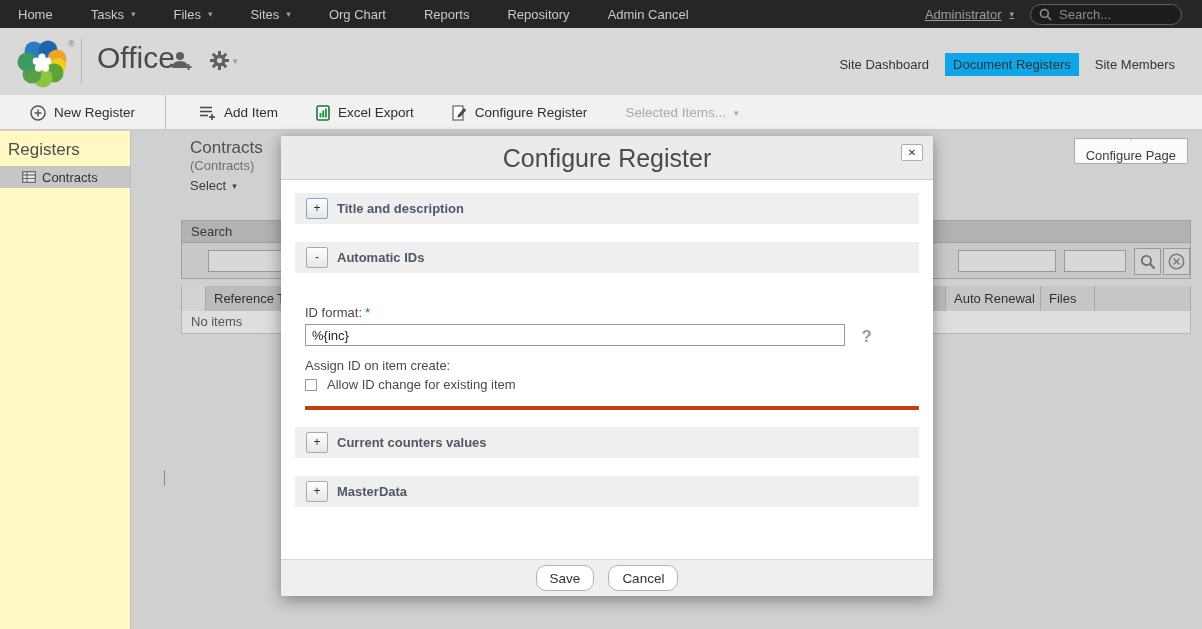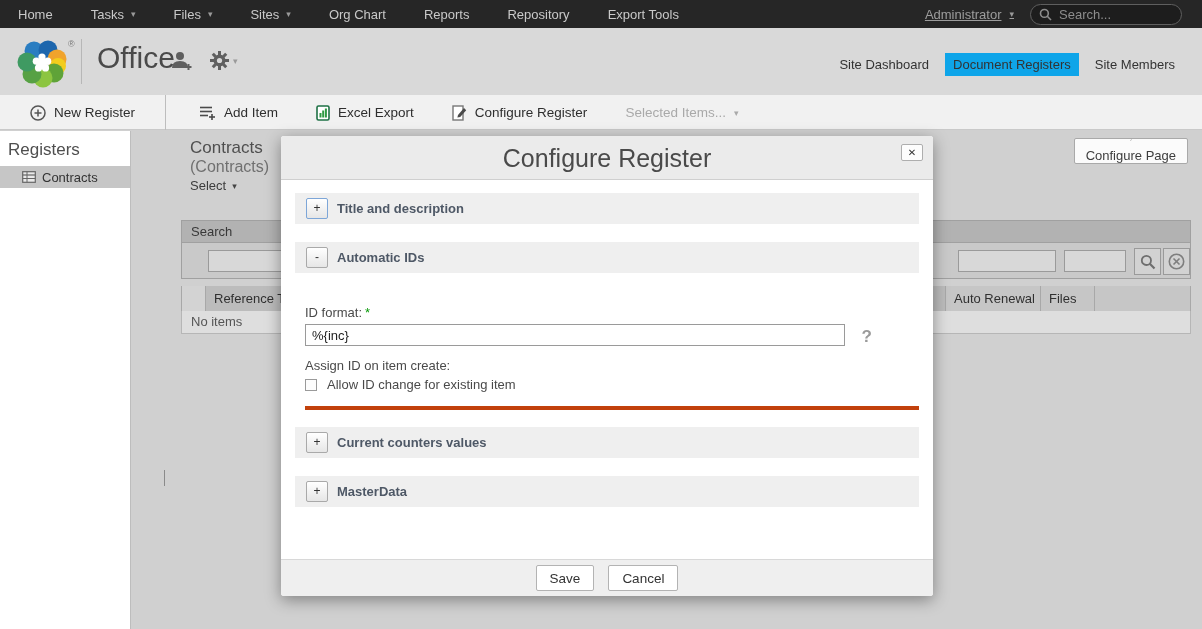--- a/index.html
+++ b/index.html
@@ -36,33 +36,33 @@
   #toolbar { position:absolute; left:0; top:95px; width:1202px; height:35px; background:#f1f1f1;
     border-bottom:1px solid #c9c9c9; font-size:13.5px; color:#2e2e2e; }
   #tb-left { position:absolute; left:0; top:0; width:166px; height:35px; display:flex;
     align-items:center; justify-content:center; gap:8px; cursor:pointer; border-right:1px solid #bdbdbd; }
   #tb-main { position:absolute; left:166px; top:0; height:35px; display:flex; align-items:center;
     padding-left:33px; gap:38px; }
   .tb-btn { display:flex; align-items:center; gap:8px; cursor:pointer; }
   .tb-btn.disabled { color:#a9a9a9; cursor:default; }
 
   
-  #sidebar { position:absolute; left:0; top:131px; width:131px; height:498px; background:#ffffff;
+  #sidebar { position:absolute; left:0; top:131px; width:131px; height:498px; background:#fef9c3;
     border-right:1px solid #bdbdbd; }
   #sidebar h2 { font-size:17px; font-weight:400; color:#4f4f4f; padding:9px 0 6px 8px; }
   .reg-item { height:22px; display:flex; align-items:center; gap:6px; padding-left:22px;
     font-size:13px; color:#333; background:#c6c6c6; cursor:pointer; }
   #drag-handle { position:absolute; left:162px; top:470px; width:8px; height:16px; cursor:col-resize;
     display:flex; gap:2px; justify-content:center; }
   #drag-handle i { display:block; width:1px; height:16px; background:#8a8a8a; }
 
   
   #main { position:absolute; left:167px; top:131px; width:1035px; height:498px; background:#d0d0d0; }
   #page-title { position:absolute; left:23px; top:7px; font-size:17px; color:#4f4f4f; }
-  #page-subtitle { position:absolute; left:23px; top:27px; font-size:16px; color:#707070; }
+  #page-subtitle { position:absolute; left:23px; top:27px; font-size:13px; color:#707070; }
   #select-menu { position:absolute; left:23px; top:47px; font-size:13px; color:#3d3d3d;
     cursor:pointer; display:flex; align-items:center; gap:6px; }
   #select-menu .caret { color:#444; }
   #configure-page-btn { position:absolute; right:14px; top:7px; height:26px; background:#fbfbfb;
     border:1px solid #a9a9a9; border-radius:2px; display:flex; align-items:center; gap:7px;
     padding:0 11px; font-size:13px; color:#3d3d3d; cursor:pointer;flex-direction:column; }
 
   #search-block { position:absolute; left:14px; top:89px; width:1010px; }
   #search-head { height:22px; background:#b2b2b2; border:1px solid #a0a0a0; border-bottom:none;
     line-height:21px; padding-left:9px; font-size:13px; color:#383838; }
@@ -116,21 +116,21 @@
     color:#9a9a9a; cursor:pointer; }
   #assign-select { width:152px; height:26px; background:#d5d5d5; border:1px solid #c6c6c6;
     display:flex; align-items:center; justify-content:space-between; padding:0 8px; font-size:13px;
     color:#2e2e2e; cursor:pointer; margin-bottom:12px; }
   #assign-select .dd { font-size:9px; color:#333; }
   #cb-row { display:flex; align-items:center; gap:10px; font-size:13px; color:#4a4a4a; }
   #cb-box { width:12px; height:12px; background:#fdfdfd; border:1px solid #9a9a9a; cursor:pointer; }
   #dlg-foot { position:absolute; left:0; bottom:0; width:652px; height:37px; background:#efefef;
     border-top:1px solid #d8d8d8; border-radius:0 0 3px 3px; display:flex; align-items:center;
     justify-content:center; gap:14px; }
-  .dlg-btn { min-width:48px; height:26px; background:#fff; border:1px solid #b3b3b3; border-radius:2px;
+  .dlg-btn { min-width:48px; height:26px; background:#fff; border:1px solid #b3b3b3; border-radius:10px;
     font-family:inherit; font-size:13.5px; color:#333; padding:0 13px; cursor:pointer; }
 </style>
 </head>
 <body>
 
 <div id="topnav">
   <span class="nav-item">
       <span>Home</span>
     </span>
   <span class="nav-item">
@@ -148,21 +148,21 @@
   <span class="nav-item">
       <span>Org Chart</span>
     </span>
   <span class="nav-item">
       <span>Reports</span>
     </span>
   <span class="nav-item">
       <span>Repository</span>
     </span>
   <span class="nav-item">
-      <span>Export Tools</span>
+      <span>Admin Cancel</span>
     </span>
   <div id="topnav-right">
     <span id="user-menu">
         <span>Administrator</span>
         <span class="caret">▾</span>
       </span>
     <span id="global-search">
       <svg width="13" height="13" viewBox="0 0 13 13">
           <circle cx="5.4" cy="5.4" r="3.9" fill="none" stroke="#8d8d8d" stroke-width="1.6"></circle>
           <line x1="8.3" y1="8.3" x2="12" y2="12" stroke="#8d8d8d" stroke-width="1.6"></line>

